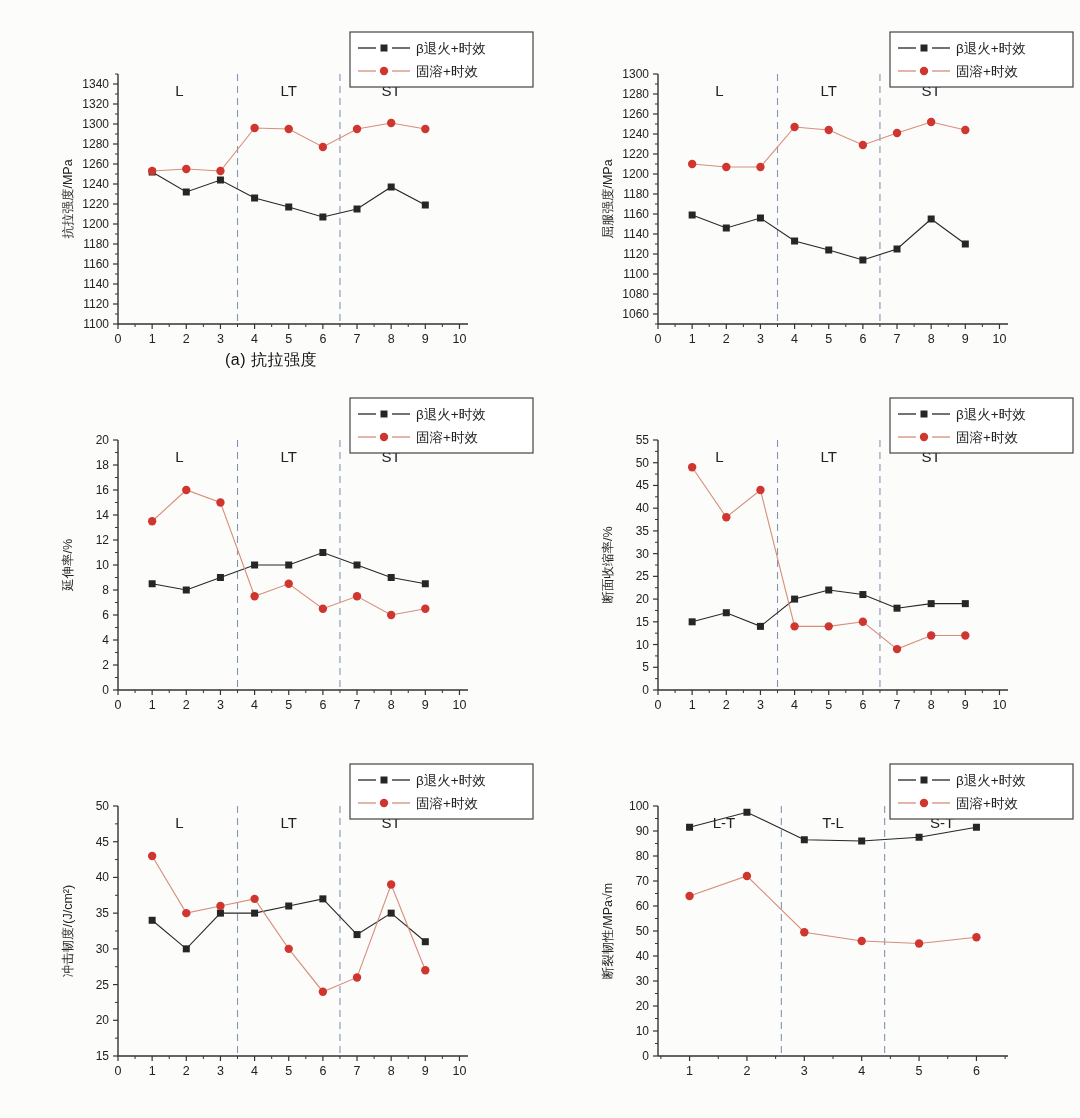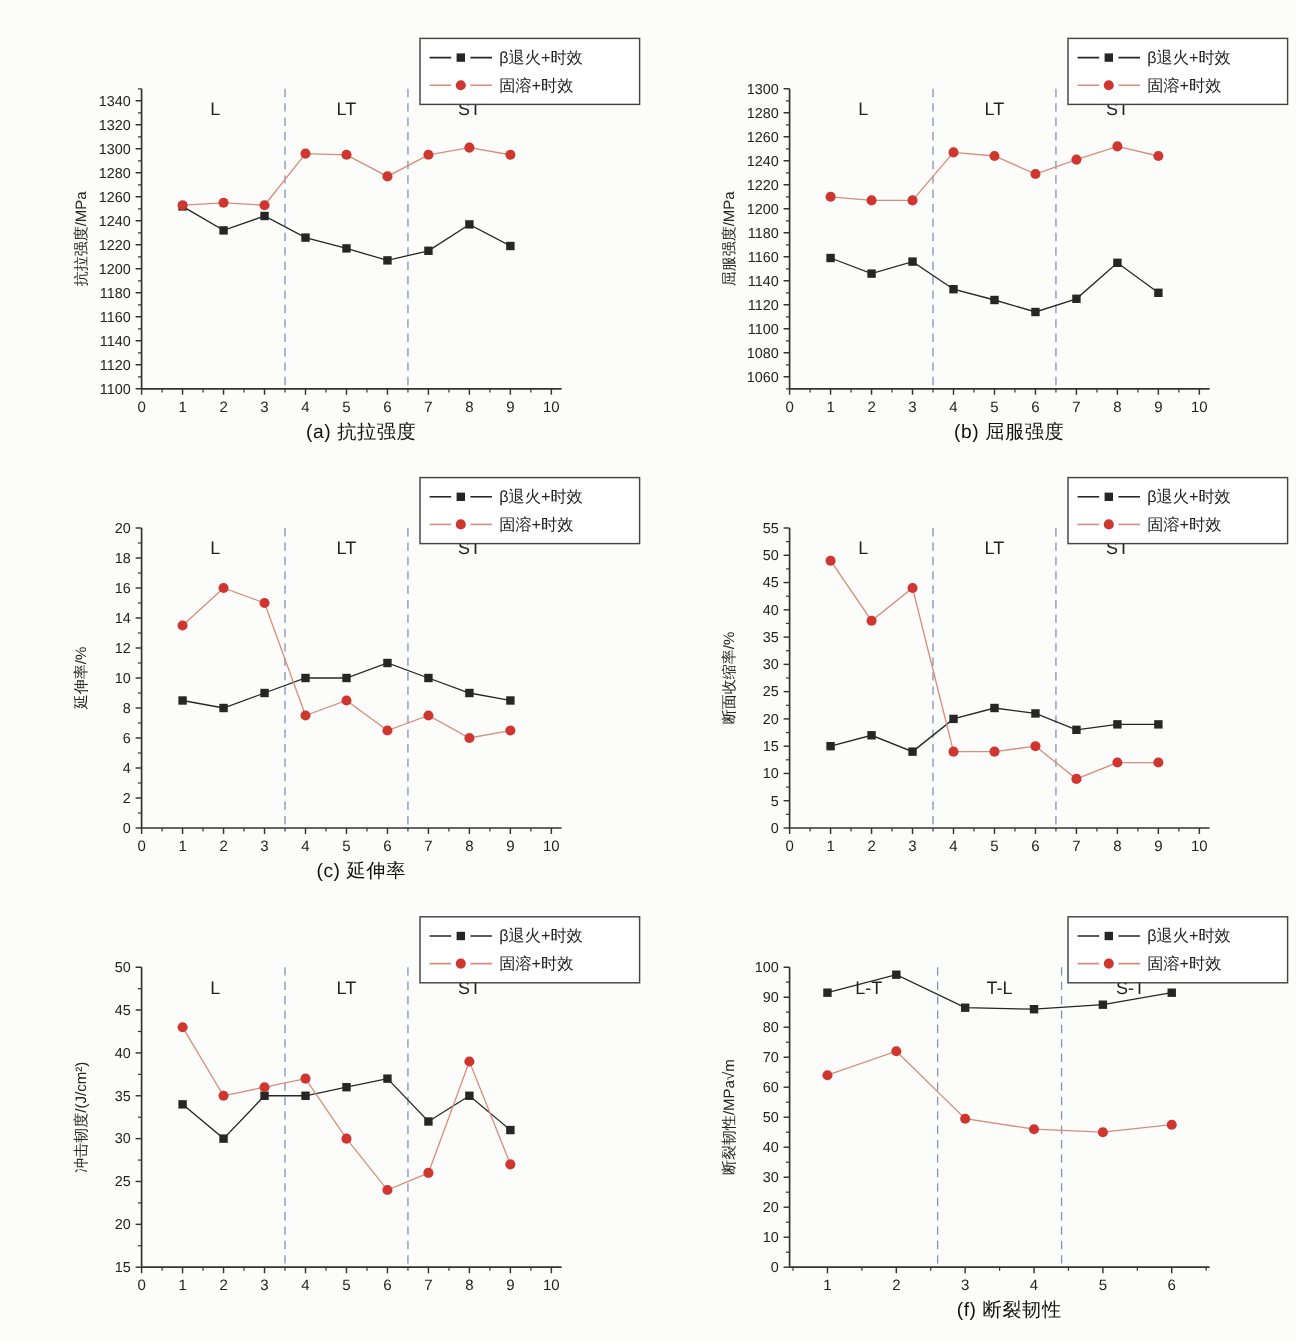--- a/index.html
+++ b/index.html
@@ -10,21 +10,21 @@
   }
   .figure {
     display: grid;
     grid-template-columns: 540px 540px;
     padding-top: 14px;
   }
   .panel { width: 540px; height: 366px; position: relative; }
   .chart-canvas { width: 540px; height: 340px; }
   .caption {
     width: 494px;
-    padding-left: 54px;
+    padding-left: 24px;
     text-align: center;
     font-size: 16px;
     color: #111;
     margin-top: -4px;
     letter-spacing: 0.5px;
   }
   svg text {
     font-family: "Liberation Sans", "DejaVu Sans", sans-serif;
     fill: #222;
   }
@@ -254,21 +254,20 @@
             <line x1="358" y1="34" x2="376" y2="34" stroke="#262626" stroke-width="1.3"></line>
             <line x1="392" y1="34" x2="410" y2="34" stroke="#262626" stroke-width="1.3"></line>
             <rect x="380.5" y="30.5" width="7" height="7" fill="#262626"></rect>
             <text x="416" y="38.5" font-size="13.5">β退火+时效</text>
             <line x1="358" y1="57" x2="376" y2="57" stroke="#d88d7a" stroke-width="1.3"></line>
             <line x1="392" y1="57" x2="410" y2="57" stroke="#d88d7a" stroke-width="1.3"></line>
             <circle cx="384" cy="57" r="4.2" fill="#cf3630"></circle>
             <text x="416" y="61.5" font-size="13.5">固溶+时效</text>
           </g>
         </svg></div>
-    <div class="caption">(b) 屈服强度</div>
   </div>
   <div class="panel">
     <div class="chart-canvas"><svg width="540" height="340" viewBox="0 0 540 340">
           <line x1="237.5121951219512" y1="60" x2="237.5121951219512" y2="310" stroke="#8593b5" stroke-width="1.1" stroke-dasharray="7,5"></line>
           <line x1="339.95121951219517" y1="60" x2="339.95121951219517" y2="310" stroke="#8593b5" stroke-width="1.1" stroke-dasharray="7,5"></line>
           <line x1="118" y1="60" x2="118" y2="310" stroke="#333333" stroke-width="1.4"></line>
           <line x1="118" y1="310" x2="468" y2="310" stroke="#333333" stroke-width="1.4"></line>
           <line x1="118" y1="310" x2="118" y2="315" stroke="#333333" stroke-width="1.2"></line>
           <text x="118" y="329" text-anchor="middle" font-size="12.5">0</text>
           <line x1="152.14634146341464" y1="310" x2="152.14634146341464" y2="315" stroke="#333333" stroke-width="1.2"></line>
@@ -362,21 +361,20 @@
             <line x1="358" y1="34" x2="376" y2="34" stroke="#262626" stroke-width="1.3"></line>
             <line x1="392" y1="34" x2="410" y2="34" stroke="#262626" stroke-width="1.3"></line>
             <rect x="380.5" y="30.5" width="7" height="7" fill="#262626"></rect>
             <text x="416" y="38.5" font-size="13.5">β退火+时效</text>
             <line x1="358" y1="57" x2="376" y2="57" stroke="#d88d7a" stroke-width="1.3"></line>
             <line x1="392" y1="57" x2="410" y2="57" stroke="#d88d7a" stroke-width="1.3"></line>
             <circle cx="384" cy="57" r="4.2" fill="#cf3630"></circle>
             <text x="416" y="61.5" font-size="13.5">固溶+时效</text>
           </g>
         </svg></div>
-    <div class="caption">(c) 延伸率</div>
   </div>
   <div class="panel">
     <div class="chart-canvas"><svg width="540" height="340" viewBox="0 0 540 340">
           <line x1="237.5121951219512" y1="60" x2="237.5121951219512" y2="310" stroke="#8593b5" stroke-width="1.1" stroke-dasharray="7,5"></line>
           <line x1="339.95121951219517" y1="60" x2="339.95121951219517" y2="310" stroke="#8593b5" stroke-width="1.1" stroke-dasharray="7,5"></line>
           <line x1="118" y1="60" x2="118" y2="310" stroke="#333333" stroke-width="1.4"></line>
           <line x1="118" y1="310" x2="468" y2="310" stroke="#333333" stroke-width="1.4"></line>
           <line x1="118" y1="310" x2="118" y2="315" stroke="#333333" stroke-width="1.2"></line>
           <text x="118" y="329" text-anchor="middle" font-size="12.5">0</text>
           <line x1="152.14634146341464" y1="310" x2="152.14634146341464" y2="315" stroke="#333333" stroke-width="1.2"></line>
@@ -659,15 +657,14 @@
             <line x1="358" y1="34" x2="376" y2="34" stroke="#262626" stroke-width="1.3"></line>
             <line x1="392" y1="34" x2="410" y2="34" stroke="#262626" stroke-width="1.3"></line>
             <rect x="380.5" y="30.5" width="7" height="7" fill="#262626"></rect>
             <text x="416" y="38.5" font-size="13.5">β退火+时效</text>
             <line x1="358" y1="57" x2="376" y2="57" stroke="#d88d7a" stroke-width="1.3"></line>
             <line x1="392" y1="57" x2="410" y2="57" stroke="#d88d7a" stroke-width="1.3"></line>
             <circle cx="384" cy="57" r="4.2" fill="#cf3630"></circle>
             <text x="416" y="61.5" font-size="13.5">固溶+时效</text>
           </g>
         </svg></div>
-    <div class="caption">(f) 断裂韧性</div>
   </div>
 </div>
 
 </body></html>

